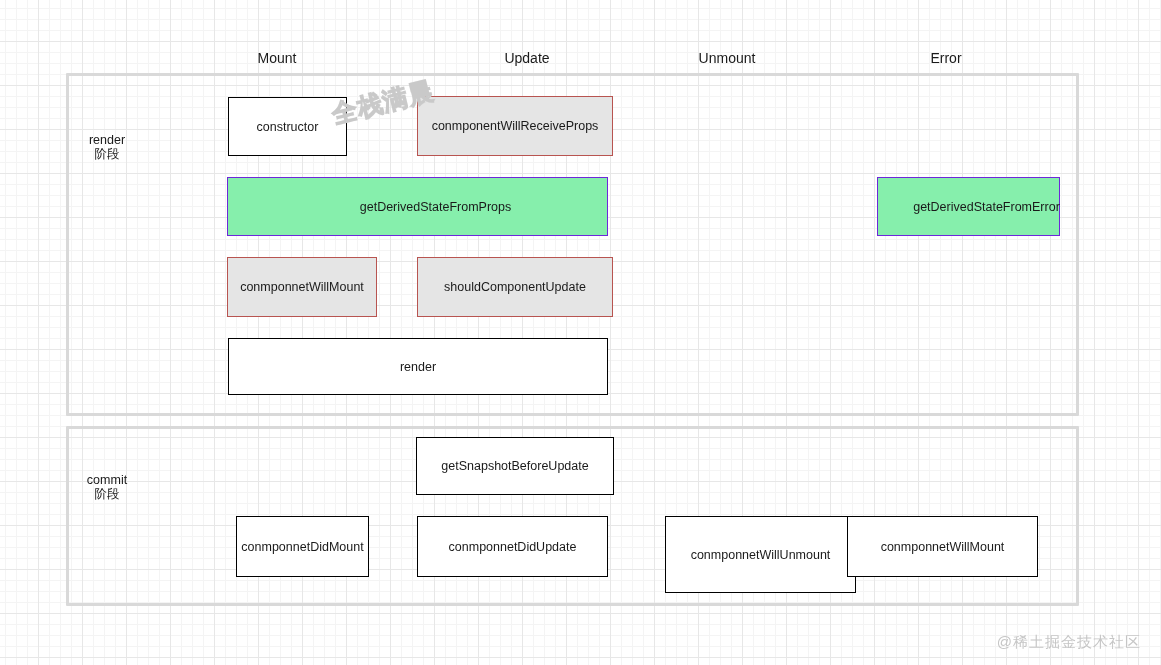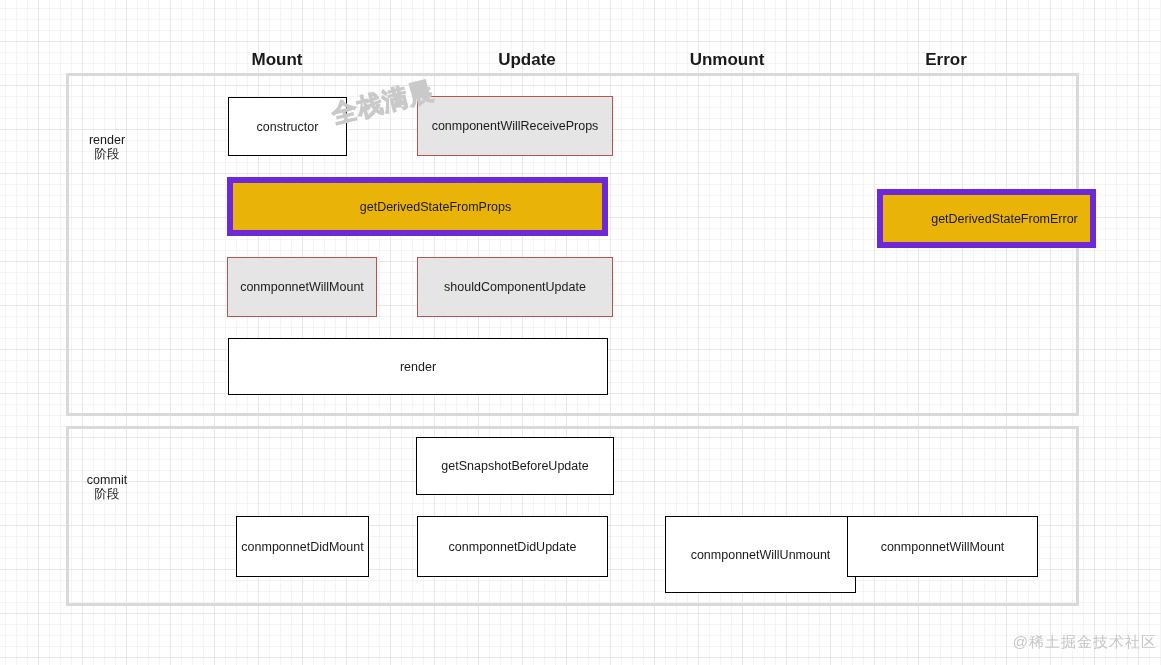--- a/index.html
+++ b/index.html
@@ -11,51 +11,51 @@
       linear-gradient(to right,#e7e7e7 1px,transparent 1px),
       linear-gradient(to bottom,#e7e7e7 1px,transparent 1px),
       linear-gradient(to right,#f4f4f4 1px,transparent 1px),
       linear-gradient(to bottom,#f4f4f4 1px,transparent 1px);
     background-size:44px 44px,44px 44px,11px 11px,11px 11px;
     background-position:-6px -3px,-6px -3px,-6px -3px,-6px -3px;
     color:#111;
   }
   .col-header{
     position:absolute;transform:translateX(-50%);
-    font-size:17px;color:#1a1a1a;white-space:nowrap;top:50px;font-weight:bold;
+    font-size:14px;color:#1a1a1a;white-space:nowrap;top:50px;
   }
   .section{
     position:absolute;left:66px;width:1007px;
     border:3px solid #d9d9d9;background:transparent;border-radius:1px;
   }
   .section-render{top:73px;height:337px;}
   .section-commit{top:426px;height:174px;}
   .row-label{
     position:absolute;left:67px;width:80px;text-align:center;
     font-size:12.5px;line-height:14px;color:#1a1a1a;
   }
   .node{
     position:absolute;display:flex;align-items:center;justify-content:center;
     font-size:12.5px;color:#1a1a1a;text-align:right;box-sizing:border-box;
     background:#ffffff;border:1px solid #000000;
   }
   .node.white{background:#ffffff;border:1.5px solid #000000;}
   .node.pink{background:#e5e5e5;border:1px solid #b85450;}
-  .node.green{background:#eab308;border:6px solid #6d28d9;padding-left:36px;}
+  .node.green{background:#86efac;border:1px solid #6d28d9;padding-left:36px;}
   .wm-center{
     position:absolute;left:331px;top:86px;
     font-size:25px;font-weight:bold;letter-spacing:1px;
     color:rgba(255,255,255,0.92);
     -webkit-text-stroke:1px #c9c9c9;
     text-shadow:0 0 1px #cccccc;
     transform:rotate(-14deg);
     pointer-events:none;white-space:nowrap;
   }
   .wm-corner{
-    position:absolute;right:4px;bottom:13px;
+    position:absolute;right:20px;bottom:13px;
     font-size:15px;color:#c6c6c6;letter-spacing:1px;white-space:nowrap;
   }
 </style>
 </head>
 <body>
 
 <div class="col-header" style="left:277px">Mount</div>
 <div class="col-header" style="left:527px">Update</div>
 <div class="col-header" style="left:727px">Unmount</div>
 <div class="col-header" style="left:946px">Error</div>
@@ -68,21 +68,21 @@
   <div>阶段</div>
 </div>
 <div class="row-label" style="top:473px">
   <div>commit</div>
   <div>阶段</div>
 </div>
 
 <div class="node white" style="left:228px;top:97px;width:119px;height:59px">constructor</div>
 <div class="node pink" style="left:417px;top:96px;width:196px;height:60px">conmponentWillReceiveProps</div>
 <div class="node green" style="left:227px;top:177px;width:381px;height:59px">getDerivedStateFromProps</div>
-<div class="node green" style="left:877px;top:189px;width:219px;height:59px">getDerivedStateFromError</div>
+<div class="node green" style="left:877px;top:177px;width:183px;height:59px">getDerivedStateFromError</div>
 <div class="node pink" style="left:227px;top:257px;width:150px;height:60px">conmponnetWillMount</div>
 <div class="node pink" style="left:417px;top:257px;width:196px;height:60px">shouldComponentUpdate</div>
 <div class="node white" style="left:228px;top:338px;width:380px;height:57px">render</div>
 
 <div class="node white" style="left:416px;top:437px;width:198px;height:58px">getSnapshotBeforeUpdate</div>
 <div class="node white" style="left:236px;top:516px;width:133px;height:61px">conmponnetDidMount</div>
 <div class="node white" style="left:417px;top:516px;width:191px;height:61px">conmponnetDidUpdate</div>
 <div class="node white" style="left:665px;top:516px;width:191px;height:77px">conmponnetWillUnmount</div>
 <div class="node white" style="left:847px;top:516px;width:191px;height:61px">conmponnetWillMount</div>
 

